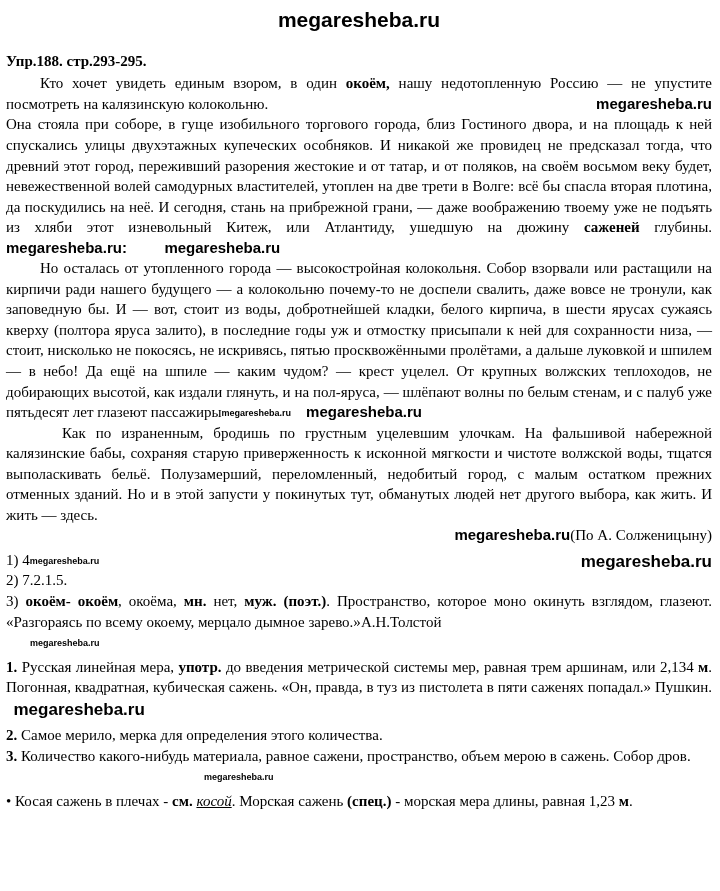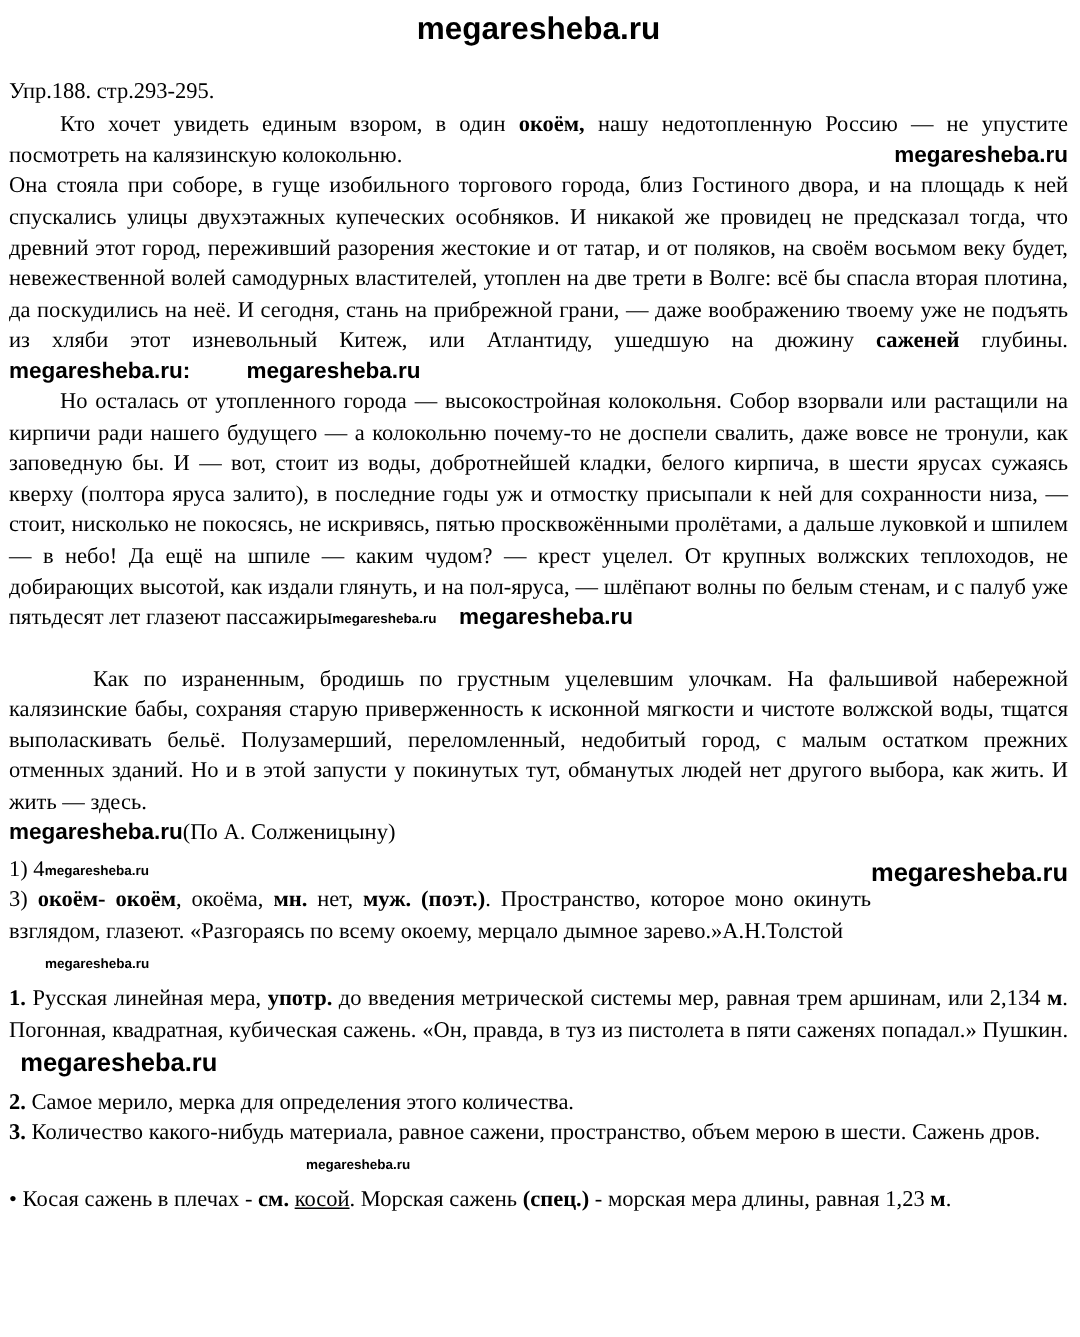--- a/index.html
+++ b/index.html
@@ -2,28 +2,28 @@
 <html><head>
 <meta charset="utf-8">
 <style>
   html,body{margin:0;padding:0;background:#ffffff;}
   body{width:720px;min-height:891px;color:#000;
        font-family:"Liberation Serif",serif;font-size:15px;line-height:1.37;
        box-sizing:border-box;}
   .page{padding:4px 8px 8px 6px;box-sizing:border-box;width:720px;}
   .wm-top{text-align:center;font-family:"Liberation Sans",sans-serif;
           font-weight:bold;font-size:21px;margin:2px 0 8px 0;}
-  .title{font-weight:normal;margin:16px 0 2px 0;}
+  .title{font-weight:bold;margin:16px 0 2px 0;}
   p{margin:0;text-align:justify;}
   .ind{text-indent:34px;}
-  .ind2{text-indent:56px;margin-top:20px;}
-  .center{text-align:left;}
+  .ind2{text-indent:56px;}
+  .center{text-align:right;}
   .b{font-weight:bold;}
   .i{}
-  .u{text-decoration:underline;}
+  .u{text-decoration:underline;font-style:italic;}
   .wm{font-weight:bold;font-family:"Liberation Sans",sans-serif;font-size:15px;}
   .wm-lg{font-weight:bold;font-family:"Liberation Sans",sans-serif;font-size:17px;}
   .sm{font-weight:bold;font-family:"Liberation Sans",sans-serif;font-size:9px;vertical-align:1px;}
   .right{float:right;}
   .wm-line-1{margin-left:24px;}
   .wm-line-2{margin-left:198px;}
   .gap{margin-top:4px;}
 </style>
 </head>
 <body>
@@ -34,25 +34,26 @@
 
   <div class="title">Упр.188. стр.293-295.</div>
 
   <p class="ind"><span>Кто хочет увидеть единым взором, в один </span><span class="b">окоём,</span><span> нашу недотопленную Россию — не упустите посмотреть на калязинскую колокольню. </span><span class="wm right">megaresheba.ru</span></p>
   <p><span>Она стояла при соборе, в гуще изобильного торгового города, близ Гостиного двора, и на площадь к ней спускались улицы двухэтажных купеческих особняков. И никакой же провидец не предсказал тогда, что древний этот город, переживший разорения жестокие и от татар, и от поляков, на своём восьмом веку будет, невежественной волей самодурных властителей, утоплен на две трети в Волге: всё бы спасла вторая плотина, да поскудились на неё. И сегодня, стань на прибрежной грани, — даже воображению твоему уже не подъять из хляби этот изневольный Китеж, или Атлантиду, ушедшую на дюжину </span><span class="b">саженей</span><span> глубины. </span><span class="wm">megaresheba.ru:</span><span>&nbsp;&nbsp;&nbsp;&nbsp;&nbsp;&nbsp;&nbsp;&nbsp;&nbsp;&nbsp;</span><span class="wm">megaresheba.ru</span></p>
   <p class="ind"><span>Но осталась от утопленного города — высокостройная колокольня. Собор взорвали или растащили на кирпичи ради нашего будущего — а колокольню почему-то не доспели свалить, даже вовсе не тронули, как заповедную бы. И — вот, стоит из воды, добротнейшей кладки, белого кирпича, в шести ярусах сужаясь кверху (полтора яруса залито), в последние годы уж и отмостку присыпали к ней для сохранности низа, — стоит, нисколько не покосясь, не искривясь, пятью просквожёнными пролётами, а дальше луковкой и шпилем — в небо! Да ещё на шпиле — каким чудом? — крест уцелел. От крупных волжских теплоходов, не добирающих высотой, как издали глянуть, и на пол-яруса, — шлёпают волны по белым стенам, и с палуб уже пятьдесят лет глазеют пассажиры</span><span class="sm">megaresheba.ru</span><span>&nbsp;&nbsp;&nbsp;&nbsp;</span><span class="wm">megaresheba.ru</span></p>
   <p class="ind2"><span>Как по израненным, бродишь по грустным уцелевшим улочкам. На фальшивой набережной калязинские бабы, сохраняя старую приверженность к исконной мягкости и чистоте волжской воды, тщатся выполаскивать бельё. Полузамерший, переломленный, недобитый город, с малым остатком прежних отменных зданий. Но и в этой запусти у покинутых тут, обманутых людей нет другого выбора, как жить. И жить — здесь.</span></p>
   <p class="center"><span class="wm">megaresheba.ru</span><span>(По А. Солженицыну)</span></p>
 
   <p class="gap"><span>1) 4</span><span class="sm">megaresheba.ru</span><span class="wm-lg right">megaresheba.ru</span></p>
+  <p><span>2) 7.2.1.5.</span></p>
   <p><span>3) </span><span class="b">окоём- окоём</span><span>, окоёма, </span><span class="b">мн.</span><span> нет, </span><span class="b">муж. (поэт.)</span><span>. Пространство, которое моно окинуть взглядом, глазеют. </span><span class="i">«Разгораясь по всему окоему, мерцало дымное зарево.»</span><span>А.Н.Толстой</span></p>
 
   <p class="wm-line-1"><span class="sm">megaresheba.ru</span></p>
 
   <p class="gap"><span class="b">1.</span><span> Русская линейная мера, </span><span class="b">употр.</span><span> до введения метрической системы мер, равная трем аршинам, или 2,134 </span><span class="b">м</span><span>. Погонная, квадратная, кубическая сажень. </span><span class="i">«Он, правда, в туз из пистолета в пяти саженях попадал.»</span><span> Пушкин. </span><span>&nbsp;&nbsp;</span><span class="wm-lg">megaresheba.ru</span></p>
   <p class="gap"><span class="b">2.</span><span> Самое мерило, мерка для определения этого количества.</span></p>
-  <p><span class="b">3.</span><span> Количество какого-нибудь материала, равное сажени, пространство, объем мерою в шести. Сажень дров.</span></p>
+  <p><span class="b">3.</span><span> Количество какого-нибудь материала, равное сажени, пространство, объем мерою в сажень. Собор дров.</span></p>
 
   <p class="wm-line-2"><span class="sm">megaresheba.ru</span></p>
 
   <p class="gap"><span>• Косая сажень в плечах - </span><span class="b">см.</span><span> </span><span class="u">косой</span><span>. Морская сажень </span><span class="b">(спец.)</span><span> - морская мера длины, равная 1,23 </span><span class="b">м</span><span>.</span></p>
 
 </div>
 
 </body></html>

